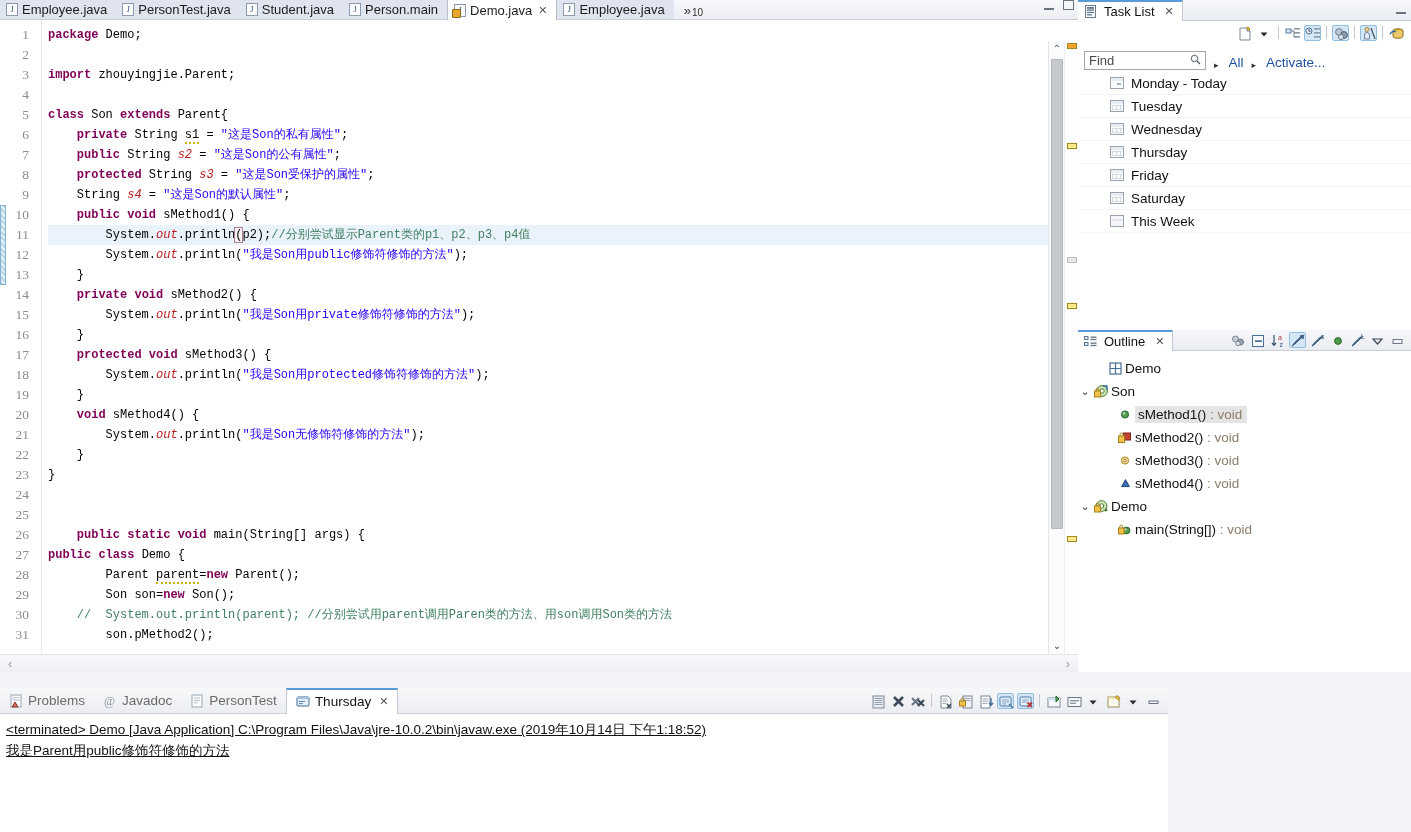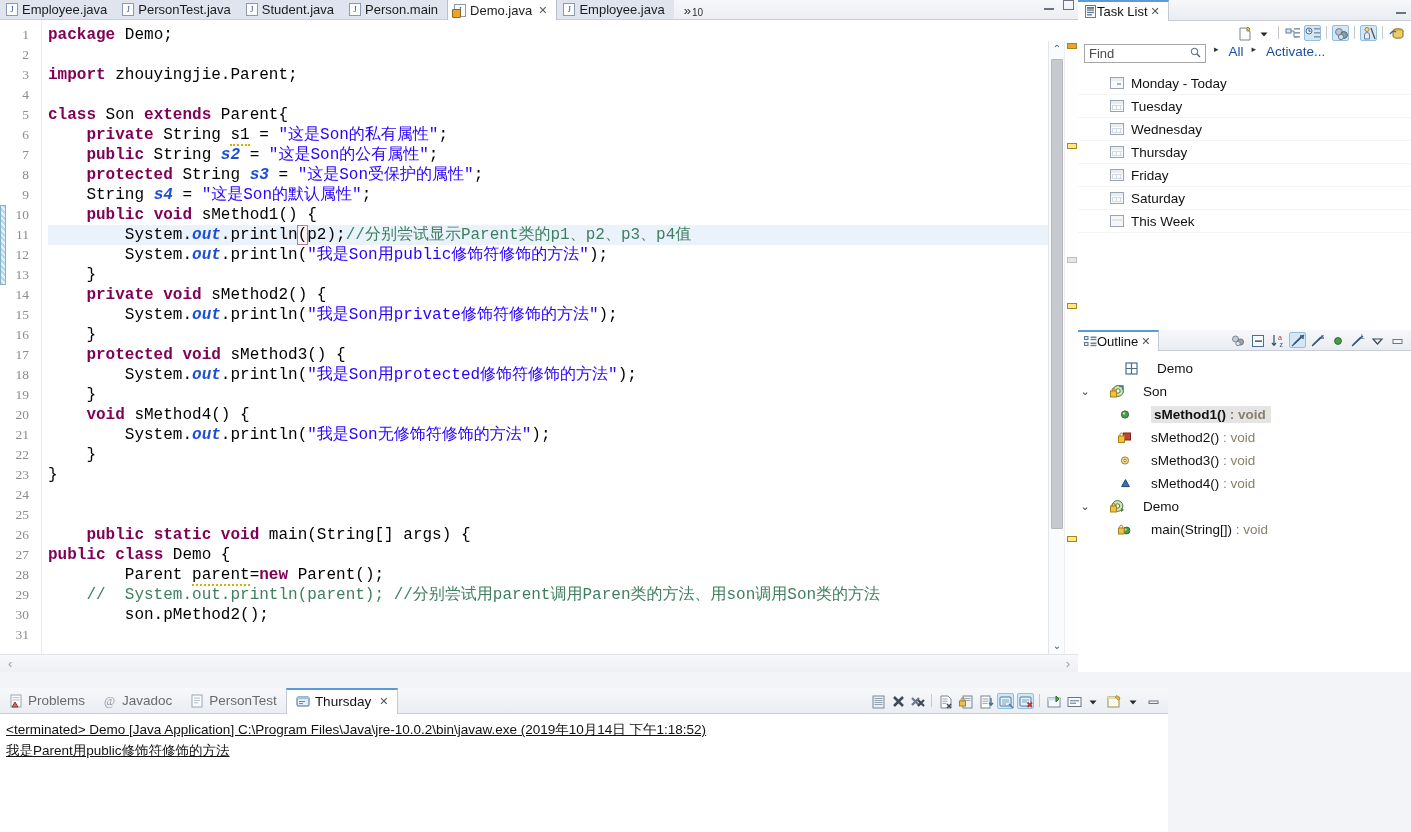--- a/index.html
+++ b/index.html
@@ -82,28 +82,28 @@
   }
   #changebar {
     position:absolute; left: 0px; width: 6px;
     background: repeating-linear-gradient(45deg,#b8d8ea 0 2px,#e4f1f8 2px 4px);
     border:1px solid #86b3cc;
   }
   #code-text {
     position: relative; flex: 1 1 auto; overflow: hidden;
     padding-top: 5px; padding-left: 6px;
     font-family: "Liberation Mono", monospace;
-    font-size: 16px;
+    font-size: 12px;
   }
   .cline { height: 20px; line-height: 20px; white-space: pre; position:relative; }
   .cline.current { background: #eaf2fb; }
   .kw { color: #7f0055; font-weight: bold; }
   .str { color: #2a00ff; }
   .cmt { color: #3f7f5f; }
-  .fld { color: #1d4ed8; font-style: italic; font-weight: bold; }
+  .fld { color: #b91c1c; font-style: italic; font-weight: normal; }
   .plain { color: #000000; }
   .warnsq { border-bottom: 2px dotted #d8b000; }
   .brkt { outline: 1px solid #b07f90; background:#fdf4f6; }
 
   #vscroll {
     position:absolute; right: 14px; top: 21px; width: 16px; bottom: 18px;
     background:#fafbfc; border-left:1px solid #e3e5e9;
   }
   #vscroll .arrow-up, #vscroll .arrow-dn {
     position:absolute; left:2px; width:12px; height:12px;
@@ -134,21 +134,21 @@
     position:absolute; left: 1078px; top: 0; width: 333px; height: 672px;
     background:#fff;
   }
   .view-header {
     height: 21px; display:flex; align-items:center;
     background: linear-gradient(to bottom,#f7f8fa,#e9ecf2);
     border-bottom:1px solid #c8cdd6;
     font-size: 13px; position: relative;
   }
   .view-tab {
-    display:flex; align-items:center; gap:0; height:21px;
+    display:flex; align-items:center; gap:7px; height:21px;
     padding: 0 8px 0 6px; background:#ffffff;
     border-right:1px solid #c4cad4; border-top: 2px solid #5a9ad6;
     color:#111;
   }
   .view-tab .vx { color:#555; font-size:11px; margin-left:3px;}
   .vt-ico { width:13px; height:13px; flex:0 0 13px; position:relative; }
 
   .hdr-tools { display:flex; align-items:center; gap:3px; margin-left:auto; padding-right:5px;}
   .tbi {
     width: 17px; height: 16px; position:relative; border-radius:2px;
@@ -157,21 +157,21 @@
   .tbi.on { background:#d4e7f7; border:1px solid #93bede; }
   .tbsep { width:1px; height:13px; background:#c3c7cf; margin:0 2px; }
 
   
   #tasklist { position:absolute; left:0; top:0; width:333px; height:330px; background:#fff;}
   #tl-toolbar{
     height:23px; display:flex; align-items:center; justify-content:flex-end;
     gap:3px; padding-right:6px; background:#ffffff;
   }
   #tl-find {
-    height:26px; display:flex; align-items:flex-start; gap:8px; padding: 0 8px 0 6px;
+    height:26px; display:flex; align-items:flex-end; gap:8px; padding: 0 8px 0 6px;
     background:#fff;
   }
   .find-box {
     width: 122px; height: 19px; border:1px solid #a6a6a6; background:#fff;
     display:flex; align-items:center; padding: 0 4px; font-size:13px; color:#4a4a4a;
   }
   .find-box .mag{ margin-left:auto; color:#5c6670; font-size:11px;}
   .tl-link { color:#1b4f9c; font-size:13.5px; }
   .tl-caret { color:#333; font-size:9px; margin-right:2px;}
   #tl-list { padding-top:2px; }
@@ -193,26 +193,26 @@
       linear-gradient(to bottom,#d4dae2 0 1px,transparent 1px 4px) repeat-y;
     background-size: 4px 100%, 100% 4px;
   }
   .cat-ico.today::after{ background:#a9b4c2; left:6px; top:5px; right:2px; bottom:3px;}
   .cat-ico.week{ background:#f4f6f9; }
   .cat-ico.week::after{ content:""; left:1px; top:3px; right:1px; bottom:5px; background:#e2e6ec; }
 
   
   #outline { position:absolute; left:0; top:330px; width:333px; height:342px; background:#fff; }
   #ol-list{ padding-top:6px; font-size:13.5px; }
-  .ol-row{ height:23px; display:flex; align-items:center; gap:18px; color:#111; }
+  .ol-row{ height:23px; display:flex; align-items:center; gap:2px; color:#111; }
   .ol-row .tw { width:14px; text-align:center; color:#3b4654; font-size:11px; flex:0 0 14px;}
   .ol-ico{ width:15px; height:15px; flex:0 0 15px; position:relative;}
   .ol-label{ white-space:nowrap; }
   .ol-type{ color:#8a7f6a; }
-  .ol-row.sel .ol-hl{ background:#e4e4e4; padding:1px 5px 1px 3px; border-radius:1px;font-weight:bold;}
+  .ol-row.sel .ol-hl{ background:#e4e4e4; padding:1px 5px 1px 3px; border-radius:1px;}
   .ind1{ padding-left:14px } .ind2{ padding-left:40px }
 
   
   #bottom {
     position:absolute; left:0; top:688px; width:1168px; height:160px; background:#a16207;
   }
   #bottom-tabs {
     height:26px; display:flex; align-items:center; gap:0px;
     background: linear-gradient(to bottom,#f7f8fa,#eaedf2);
     border-bottom:1px solid #c8cdd6;
@@ -342,20 +342,21 @@
           <div class="cline"><span class="plain">    }</span></div>
           <div class="cline"><span class="plain">    </span><span class="kw">void</span><span class="plain"> sMethod4() {</span></div>
           <div class="cline"><span class="plain">        System.</span><span class="fld">out</span><span class="plain">.println(</span><span class="str">"我是Son无修饰符修饰的方法"</span><span class="plain">);</span></div>
           <div class="cline"><span class="plain">    }</span></div>
           <div class="cline"><span class="plain">}</span></div>
           <div class="cline">&nbsp;</div>
           <div class="cline">&nbsp;</div>
           <div class="cline"><span class="plain">    </span><span class="kw">public</span><span class="plain"> </span><span class="kw">static</span><span class="plain"> </span><span class="kw">void</span><span class="plain"> main(String[] args) {</span></div>
           <div class="cline"><span class="kw">public</span><span class="plain"> </span><span class="kw">class</span><span class="plain"> Demo {</span></div>
           <div class="cline"><span class="plain">        Parent </span><span class="plain warnsq">parent</span><span class="plain">=</span><span class="kw">new</span><span class="plain"> Parent();</span></div>
+          <div class="cline"><span class="plain">        Son son=</span><span class="kw">new</span><span class="plain"> Son();</span></div>
           <div class="cline"><span class="cmt">    //  System.out.println(parent); //分别尝试用parent调用Paren类的方法、用son调用Son类的方法</span></div>
           <div class="cline"><span class="plain">        son.pMethod2();</span></div>
         </div>
 
       <div id="vscroll">
         <div class="arrow-up">⌃</div>
         <div class="thumb"></div>
         <div class="arrow-dn">⌄</div>
       </div>
       <div id="oruler">

